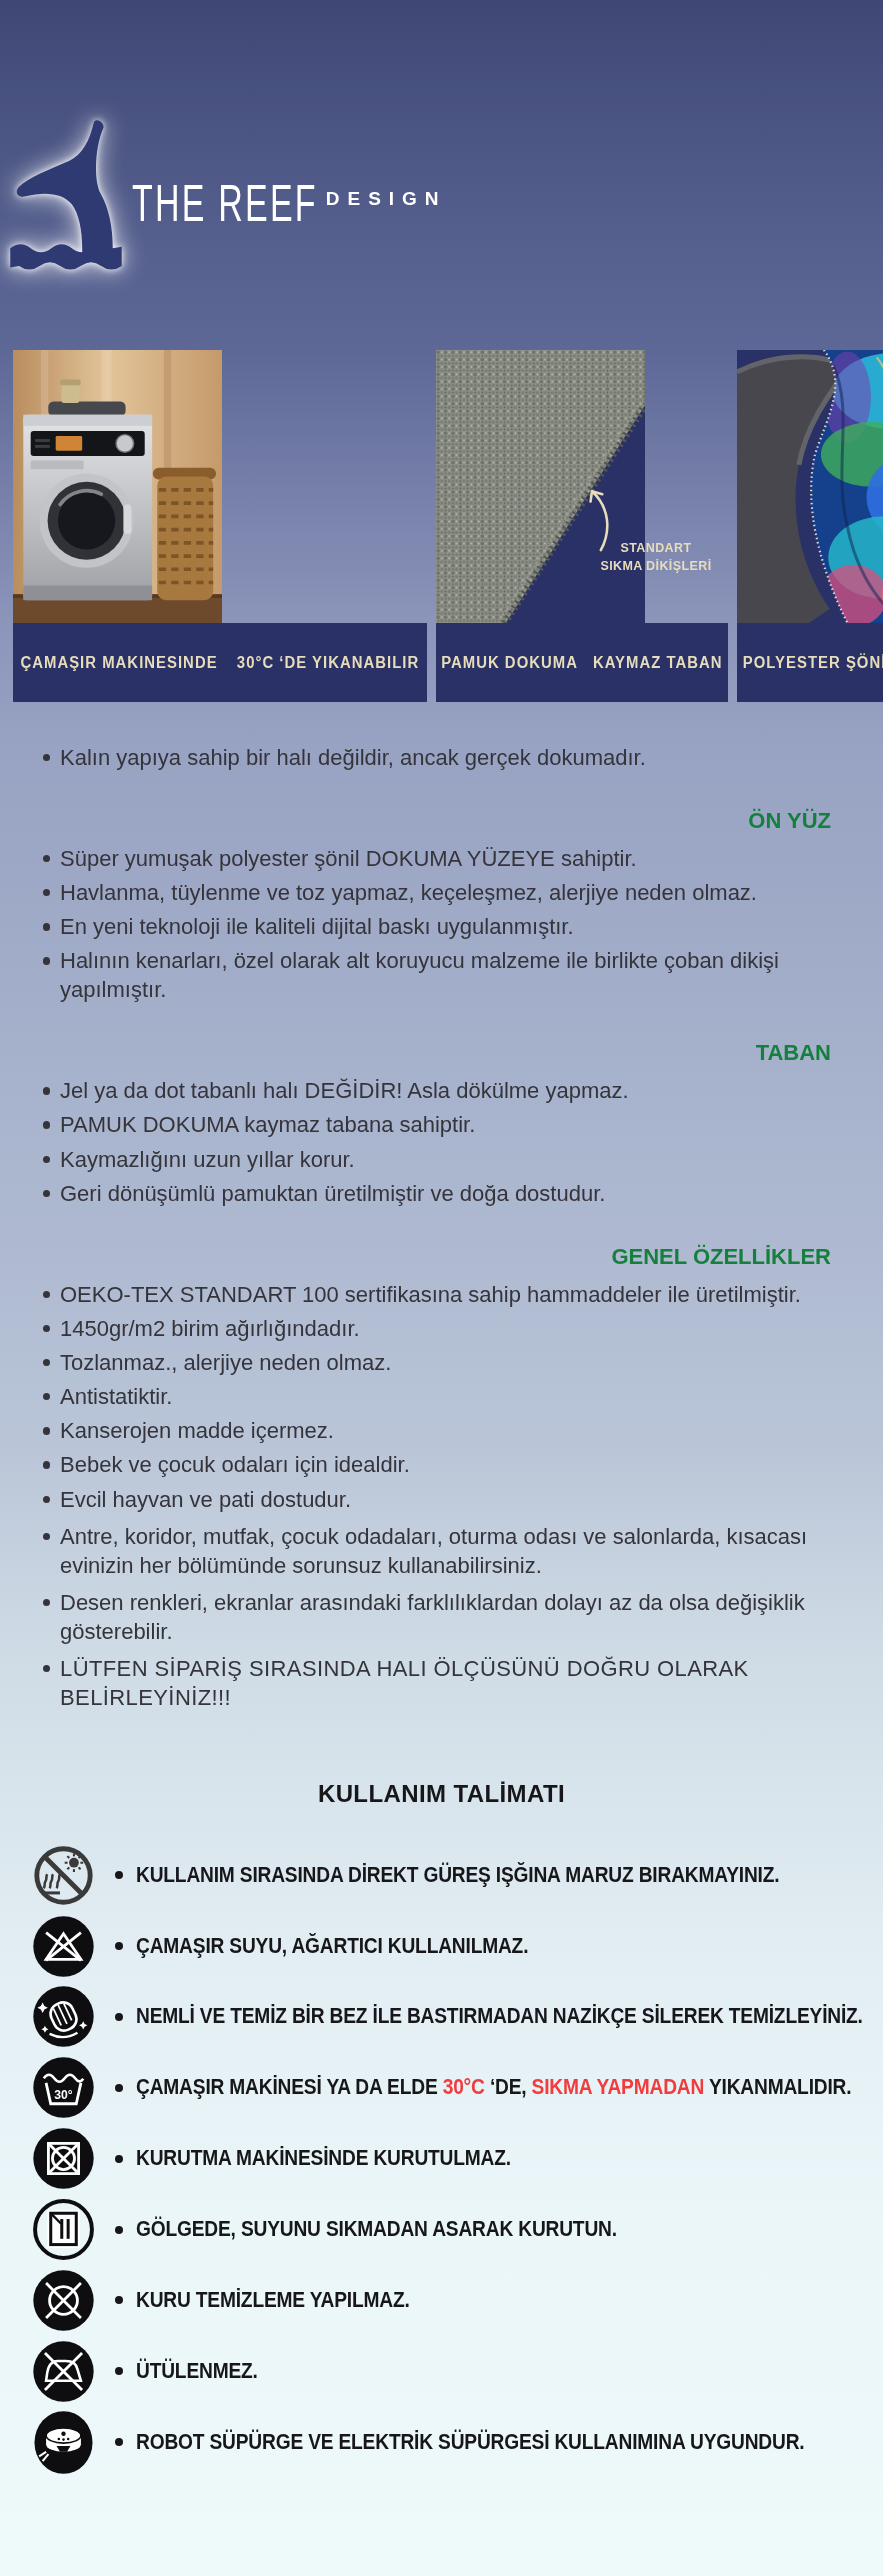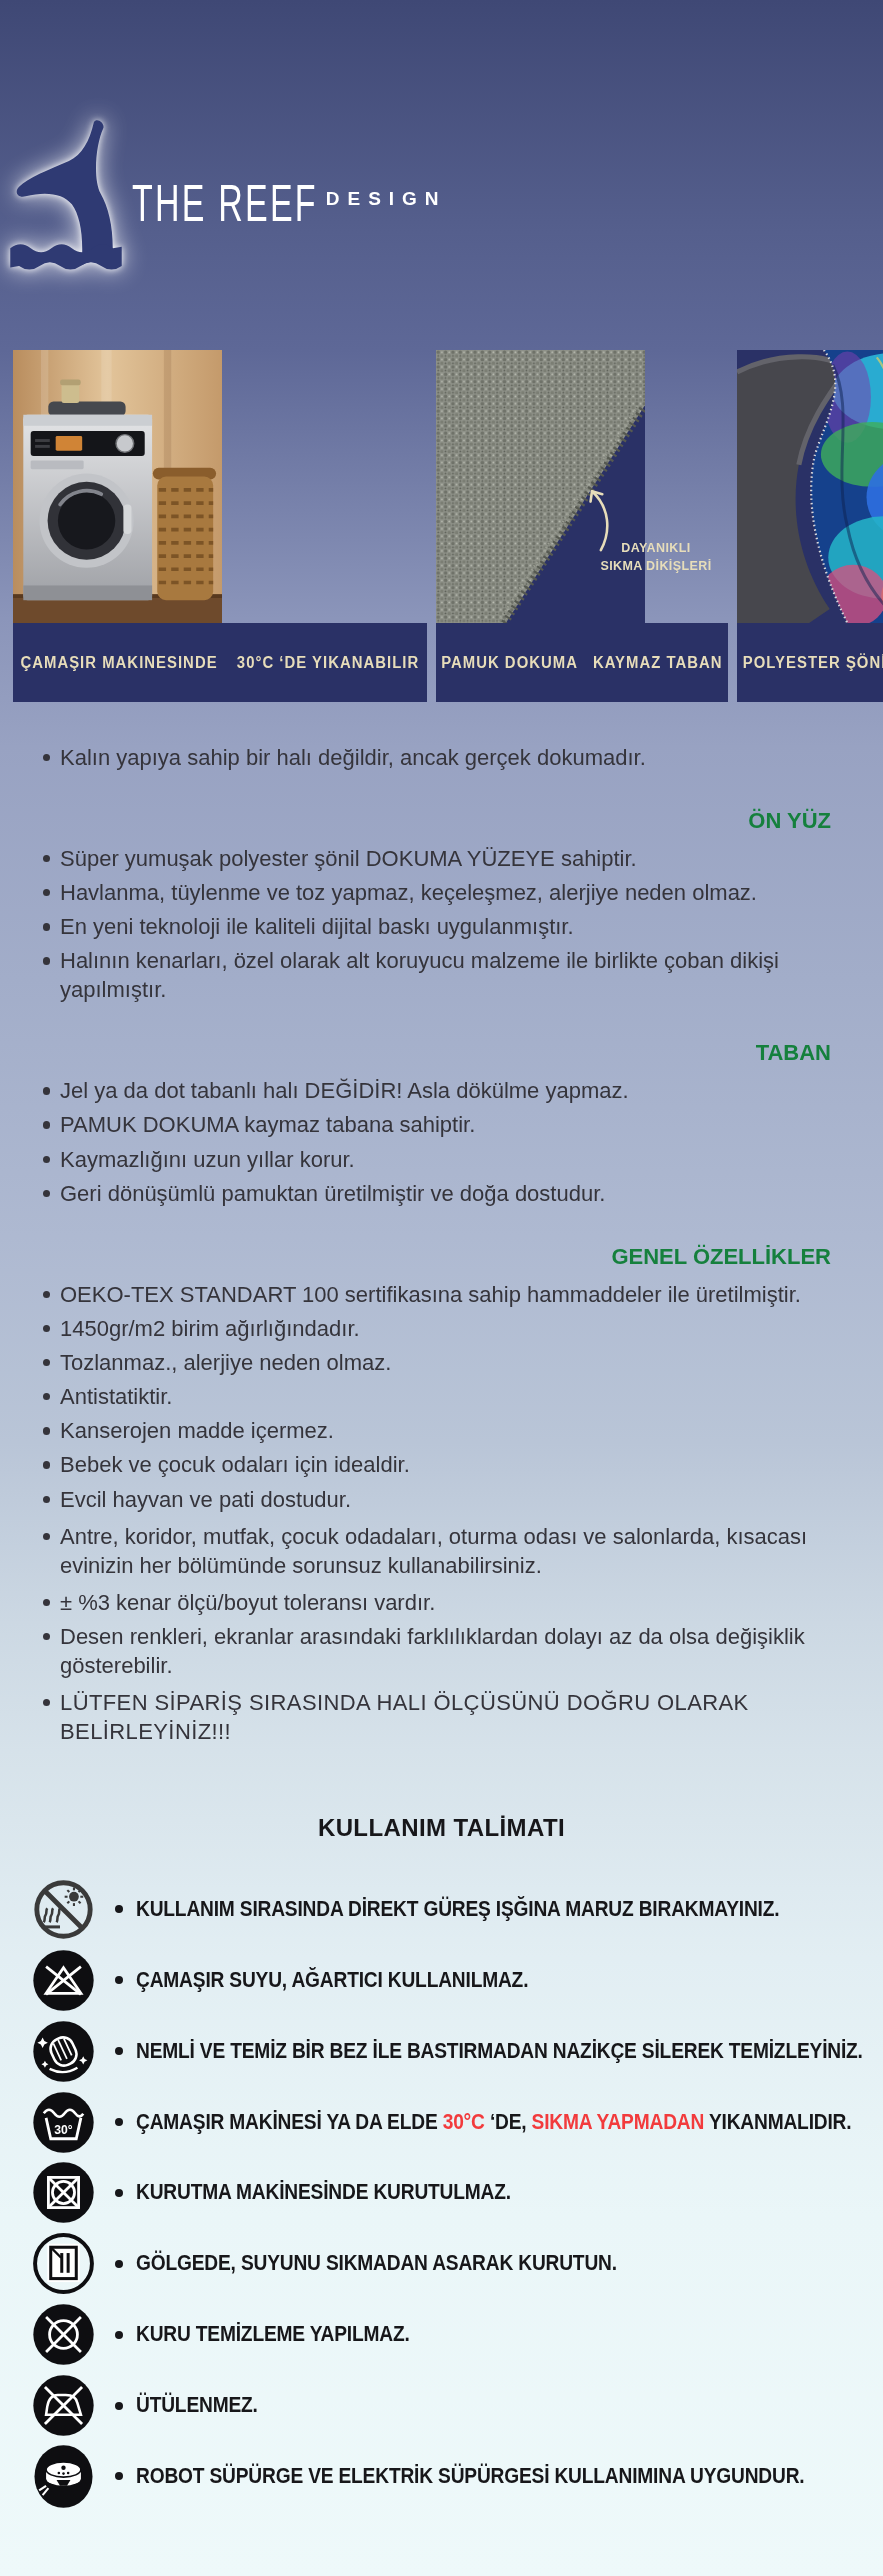--- a/index.html
+++ b/index.html
@@ -131,21 +131,21 @@
           </pattern>
         </defs>
         <rect width="284" height="371" fill="#2a3166"></rect>
         <path d="M0,0 H284 V75 L95,371 H0 Z" fill="url(#weave)"></path>
         <line x1="281" y1="80" x2="92" y2="373" stroke="#565951" stroke-width="10" stroke-dasharray="3 5"></line>
         <line x1="274" y1="76" x2="85" y2="369" stroke="#9a9d92" stroke-width="3" stroke-dasharray="2 4"></line>
         <path d="M224,272 C238,246 236,214 212,192" stroke="#e7ddba" stroke-width="3.5" fill="none" stroke-linecap="round"></path>
         <path d="M212,192 L210,206 M212,192 L226,196" stroke="#e7ddba" stroke-width="3.5" fill="none" stroke-linecap="round"></path>
       </svg>
       <div class="tile-annotation">
-        <div>DAYANIKLI</div>
+        <div>STANDART</div>
         <div>SIKMA DİKİŞLERİ</div>
       </div>
     </div>
     <div class="tile-caption">
       <span>PAMUK DOKUMA</span>
       <span>KAYMAZ TABAN</span>
     </div>
   </div>
 
   <div class="tile">
@@ -254,21 +254,20 @@
     <li>Kanserojen madde içermez.</li>
     <li>Bebek ve çocuk odaları için idealdir.</li>
     <li>Evcil hayvan ve pati dostudur.</li>
   </ul>
 
   <ul class="gap-lg">
     <li>Antre, koridor, mutfak, çocuk odadaları, oturma odası ve salonlarda, kısacası evinizin her bölümünde sorunsuz kullanabilirsiniz.</li>
   </ul>
 
   <ul class="gap-lg">
-    <li>± %3 kenar ölçü/boyut toleransı vardır.</li>
     <li>Desen renkleri, ekranlar arasındaki farklılıklardan dolayı az da olsa değişiklik gösterebilir.</li>
   </ul>
 
   <ul class="gap-lg warning">
     <li>LÜTFEN SİPARİŞ SIRASINDA HALI ÖLÇÜSÜNÜ DOĞRU OLARAK BELİRLEYİNİZ!!!</li>
   </ul>
 </div>
 
 <div class="care-title">KULLANIM TALİMATI</div>
 

